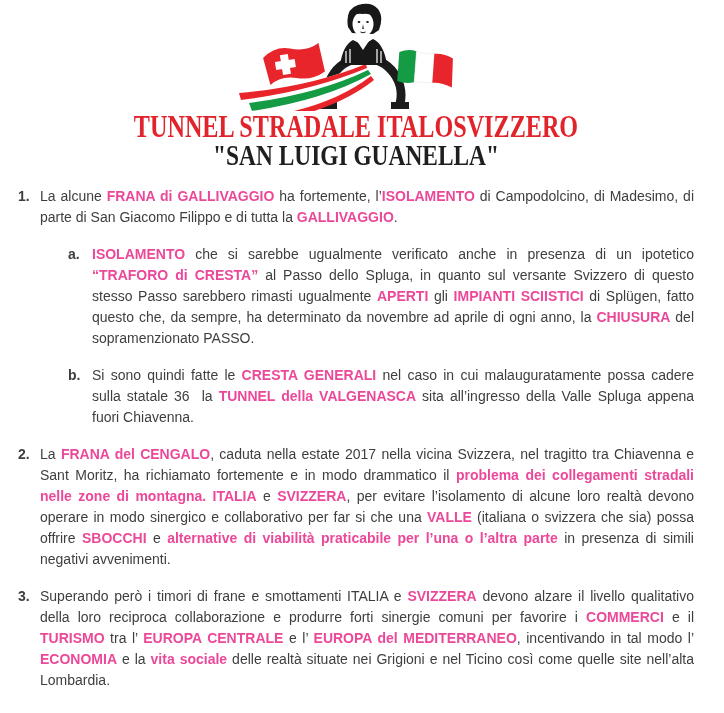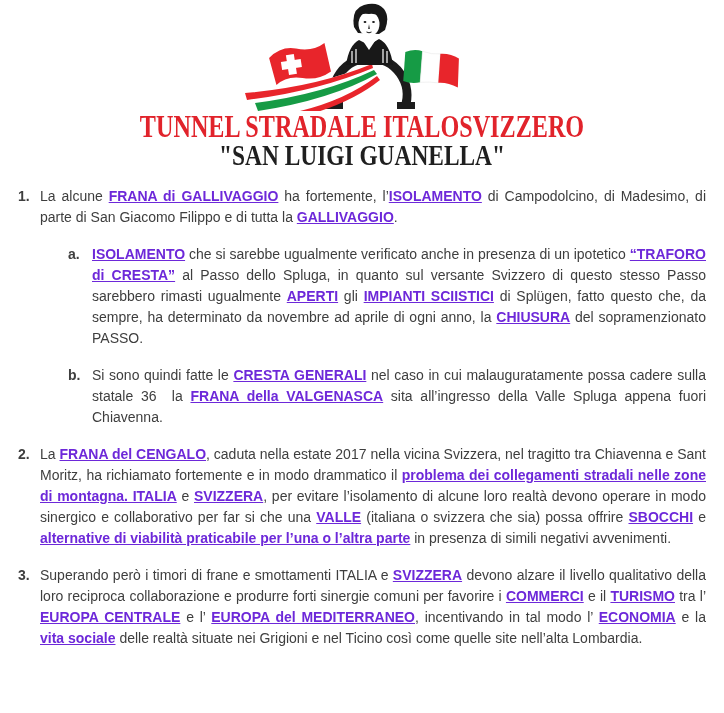--- a/index.html
+++ b/index.html
@@ -1,17 +1,17 @@
 <!DOCTYPE html>
 <html><head>
 <meta charset="utf-8">
 <style>
   html,body{margin:0;padding:0;background:#ffffff;}
   body{width:724px;height:713px;font-family:"Liberation Sans",sans-serif;color:#3e3e3e;overflow:hidden;}
-  .page{padding:3px 18px 0 18px;}
+  .page{padding:3px 30px 0 18px;}
 
   
   .logo-wrap{text-align:center;height:108px;}
   .logo-wrap svg{display:inline-block;}
 
   
   .titles{text-align:center;margin-top:2px;}
   .condensed{display:block;width:max-content;position:relative;left:50%;
              transform:translateX(-50%) scaleX(0.78);white-space:nowrap;
              font-family:"Liberation Serif",serif;font-weight:bold;}
@@ -22,21 +22,21 @@
   .subtitle{height:36px;line-height:36px;margin-top:1px;}
   .subtitle .condensed{font-size:34px;color:#1f1f1f;}
 
   
   .list{margin-top:17px;font-size:14px;line-height:21px;}
   .item{display:flex;margin-bottom:16px;}
   .item .marker{font-weight:bold;flex:0 0 22px;}
   .item.sub{margin-left:50px;}
   .item.sub .marker{flex:0 0 24px;}
   .item .content{flex:1;text-align:justify;}
-  .content .b{font-weight:bold;color:#6d28d9;text-decoration:underline;}
+  .content .b{font-weight:bold;color:#ec4899;}
 </style>
 </head>
 <body>
 
 <div class="page">
 
   <div class="logo-wrap">
     <svg width="240" height="108" viewBox="0 0 240 108" xmlns="http://www.w3.org/2000/svg">
 
       <g>
@@ -95,21 +95,21 @@
       <div class="content"><span>La alcune </span><span class="b">FRANA di GALLIVAGGIO</span><span> ha fortemente, l’</span><span class="b">ISOLAMENTO</span><span> di Campodolcino, di Madesimo, di parte di San Giacomo Filippo e di tutta la </span><span class="b">GALLIVAGGIO</span><span>.</span></div>
     </div>
 
     <div class="item sub">
       <span class="marker">a.</span>
       <div class="content"><span class="b">ISOLAMENTO</span><span> che si sarebbe ugualmente verificato anche in presenza di un ipotetico </span><span class="b">“TRAFORO di CRESTA”</span><span> al Passo dello Spluga, in quanto sul versante Svizzero di questo stesso Passo sarebbero rimasti ugualmente </span><span class="b">APERTI</span><span> gli </span><span class="b">IMPIANTI SCIISTICI</span><span> di Splügen, fatto questo che, da sempre, ha determinato da novembre ad aprile di ogni anno, la </span><span class="b">CHIUSURA</span><span> del sopramenzionato PASSO.</span></div>
     </div>
 
     <div class="item sub">
       <span class="marker">b.</span>
-      <div class="content"><span>Si sono quindi fatte le </span><span class="b">CRESTA GENERALI</span><span> nel caso in cui malauguratamente possa cadere sulla statale 36&nbsp; la </span><span class="b">FRANA della VALGENASCA</span><span> sita all’ingresso della Valle Spluga appena fuori Chiavenna.</span></div>
+      <div class="content"><span>Si sono quindi fatte le </span><span class="b">CRESTA GENERALI</span><span> nel caso in cui malauguratamente possa cadere sulla statale 36&nbsp; la </span><span class="b">TUNNEL della VALGENASCA</span><span> sita all’ingresso della Valle Spluga appena fuori Chiavenna.</span></div>
     </div>
 
     <div class="item main">
       <span class="marker">2.</span>
       <div class="content"><span>La </span><span class="b">FRANA del CENGALO</span><span>, caduta nella estate 2017 nella vicina Svizzera, nel tragitto tra Chiavenna e Sant Moritz, ha richiamato fortemente e in modo drammatico il </span><span class="b">problema dei collegamenti stradali nelle zone di montagna. ITALIA</span><span> e </span><span class="b">SVIZZERA</span><span>, per evitare l’isolamento di alcune loro realtà devono operare in modo sinergico e collaborativo per far si che una </span><span class="b">VALLE</span><span> (italiana o svizzera che sia) possa offrire </span><span class="b">SBOCCHI</span><span> e </span><span class="b">alternative di viabilità praticabile per l’una o l’altra parte</span><span> in presenza di simili negativi avvenimenti.</span></div>
     </div>
 
     <div class="item main">
       <span class="marker">3.</span>
       <div class="content"><span>Superando però i timori di frane e smottamenti ITALIA e </span><span class="b">SVIZZERA</span><span> devono alzare il livello qualitativo della loro reciproca collaborazione e produrre forti sinergie comuni per favorire i </span><span class="b">COMMERCI</span><span> e il </span><span class="b">TURISMO</span><span> tra l’ </span><span class="b">EUROPA CENTRALE</span><span> e l’ </span><span class="b">EUROPA del MEDITERRANEO</span><span>, incentivando in tal modo l’ </span><span class="b">ECONOMIA</span><span> e la </span><span class="b">vita sociale</span><span> delle realtà situate nei Grigioni e nel Ticino così come quelle site nell’alta Lombardia.</span></div>

